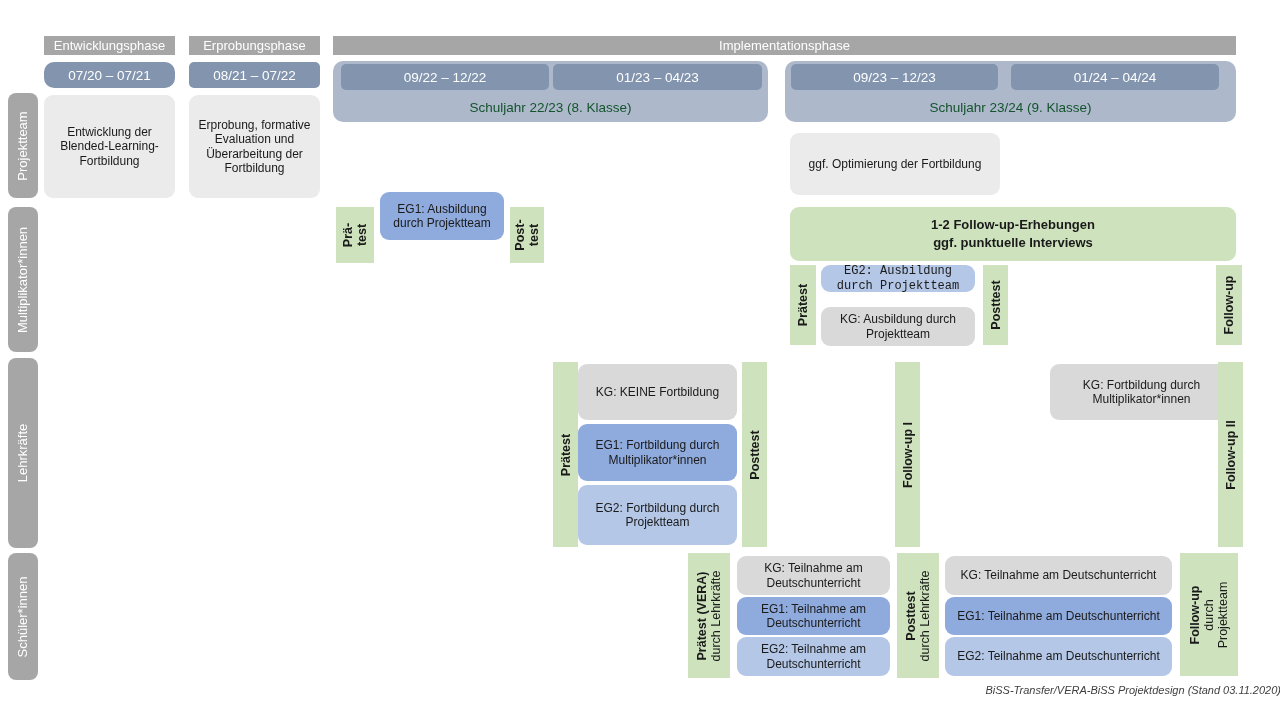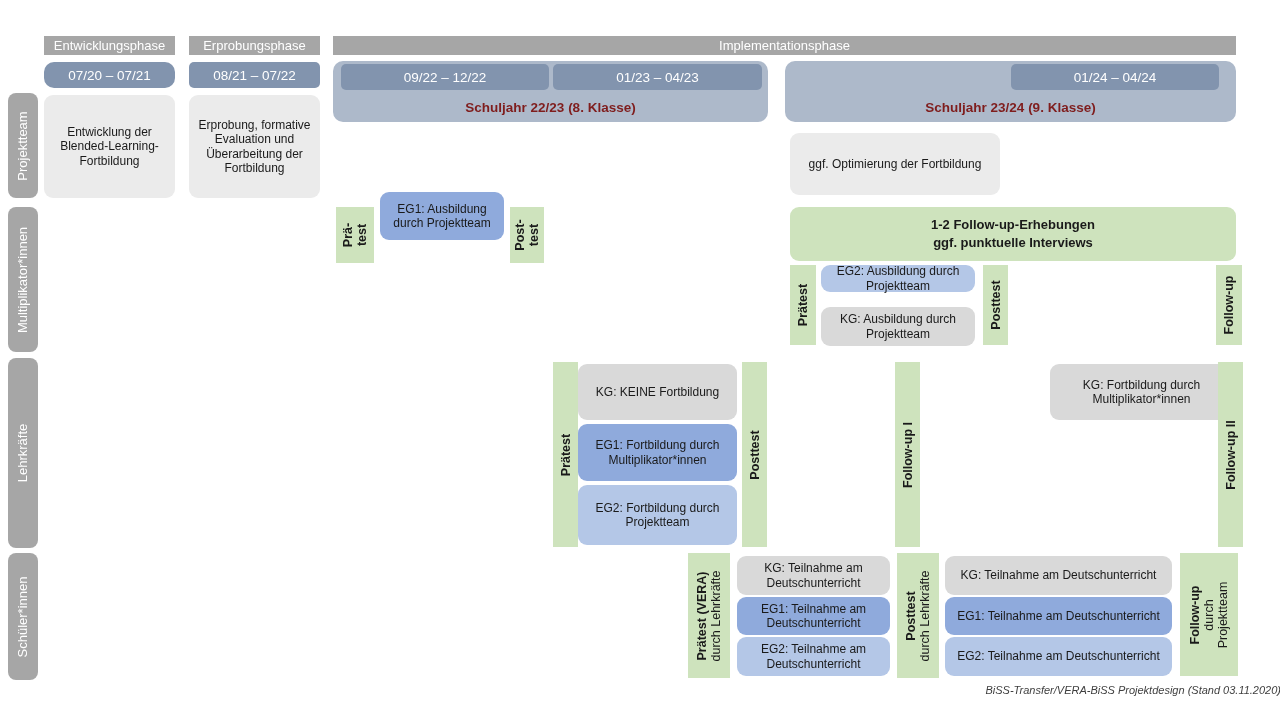--- a/index.html
+++ b/index.html
@@ -8,21 +8,21 @@
     font-family:"Liberation Sans",sans-serif;color:#222;padding-left:36px;
   }
   .abs{position:absolute;box-sizing:border-box;}
   .flexc{display:flex;align-items:center;justify-content:center;text-align:center;}
   
   .phasehdr{background:#a6a6a6;color:#ffffff;font-size:13px;height:19px;}
   
   .date{background:#8294ae;color:#ffffff;font-size:13.5px;border-radius:5px;}
   
   .band{background:#adb9ca;border-radius:10px;}
-  .bandlabel{position:absolute;left:0;right:0;bottom:7px;text-align:center;color:#7f1d1d;font-weight:bold;font-size:13.5px;}
+  .bandlabel{position:absolute;left:0;right:0;bottom:7px;text-align:center;color:#14532d;font-weight:normal;font-size:13.5px;}
   
   .rowlabel{background:#a6a6a6;border-radius:8px;}
   .rowlabel .vtext{color:#ffffff;font-size:13px;}
   
   .box{border-radius:9px;font-size:12px;line-height:1.2;padding:3px 8px;color:#1a1a1a;}
   .lgray{background:#ebebeb;}
   .kg{background:#d9d9d9;}
   .eg1{background:#8faadc;}
   .eg2{background:#b4c7e7;}
   .green{background:#cee3bd;}
@@ -52,20 +52,21 @@
   <div class="abs flexc date" style="left:44px;top:62px;width:131px;height:26px;border-radius:10px;">07/20 – 07/21</div>
   <div class="abs flexc date" style="left:189px;top:62px;width:131px;height:26px;">08/21 – 07/22</div>
 
   <div class="abs band" style="left:333px;top:61px;width:435px;height:61px;">
     <div class="abs flexc date" style="left:8px;top:3px;width:208px;height:26px;">09/22 – 12/22</div>
     <div class="abs flexc date" style="left:220px;top:3px;width:209px;height:26px;">01/23 – 04/23</div>
     <div class="bandlabel">Schuljahr 22/23 (8. Klasse)</div>
   </div>
 
   <div class="abs band" style="left:785px;top:61px;width:451px;height:61px;">
+    <div class="abs flexc date" style="left:6px;top:3px;width:207px;height:26px;">09/23 – 12/23</div>
     <div class="abs flexc date" style="left:226px;top:3px;width:208px;height:26px;">01/24 – 04/24</div>
     <div class="bandlabel">Schuljahr 23/24 (9. Klasse)</div>
   </div>
 
   <div class="abs rowlabel vwrap" style="left:8px;top:93px;width:30px;height:105px;">
     <span class="vtext">Projektteam</span>
   </div>
   <div class="abs rowlabel vwrap" style="left:8px;top:207px;width:30px;height:145px;">
     <span class="vtext">Multiplikator*innen</span>
   </div>
@@ -95,21 +96,21 @@
   </div>
   <div class="abs flexc box green" style="left:790px;top:207px;width:446px;height:54px;">
     <div>
       <div class="bigbold">1-2 Follow-up-Erhebungen</div>
       <div class="bigbold">ggf. punktuelle Interviews</div>
     </div>
   </div>
   <div class="abs greenbar vwrap" style="left:790px;top:265px;width:26px;height:80px;">
     <span class="vtext vbold">Prätest</span>
   </div>
-  <div class="abs flexc box eg2" style="left:821px;top:265px;width:154px;height:27px;">EG2: Ausbildung durch Projektteam</div>
+  <div class="abs flexc box eg2" style="left:821px;top:265px;width:154px;height:27px;font-family:Liberation Mono, monospace;">EG2: Ausbildung durch Projektteam</div>
   <div class="abs flexc box kg" style="left:821px;top:307px;width:154px;height:39px;">KG: Ausbildung durch Projektteam</div>
   <div class="abs greenbar vwrap" style="left:983px;top:265px;width:25px;height:80px;">
     <span class="vtext vbold">Posttest</span>
   </div>
   <div class="abs greenbar vwrap" style="left:1216px;top:265px;width:26px;height:80px;">
     <span class="vtext vbold">Follow-up</span>
   </div>
 
   <div class="abs greenbar vwrap" style="left:553px;top:362px;width:25px;height:185px;">
     <span class="vtext vbold">Prätest</span>

